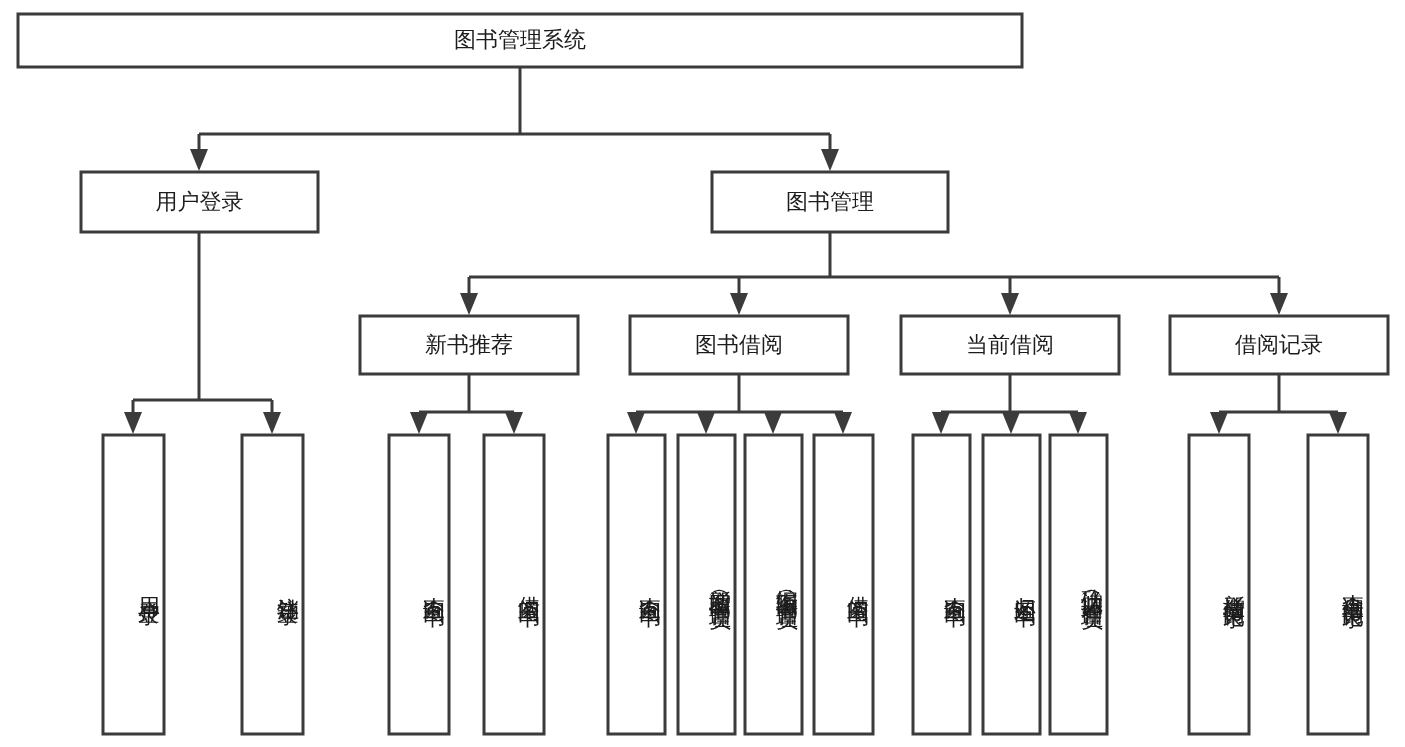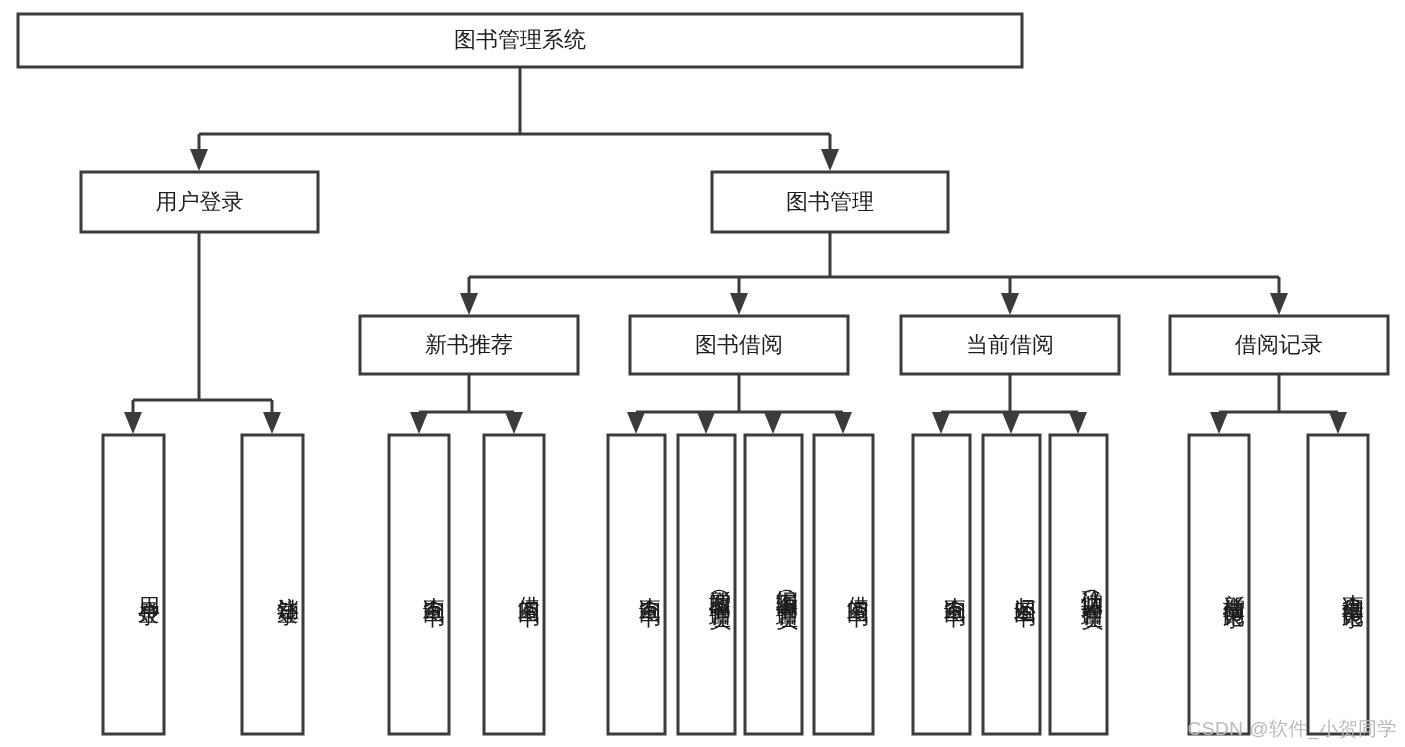--- a/index.html
+++ b/index.html
@@ -186,14 +186,13 @@
       <div class="leaf-label" style="left: 680px; top: 441px; width: 53px; height: 287px;">新增图书（管理员）</div>
       <div class="leaf-label" style="left: 747px; top: 441px; width: 53px; height: 287px;">编辑图书（管理员）</div>
       <div class="leaf-label" style="left: 816px; top: 441px; width: 55px; height: 287px;">借阅图书</div>
       <div class="leaf-label" style="left: 915px; top: 441px; width: 53px; height: 287px;">查询图书</div>
       <div class="leaf-label" style="left: 985px; top: 441px; width: 53px; height: 287px;">归还图书</div>
       <div class="leaf-label" style="left: 1052px; top: 441px; width: 53px; height: 287px;">确认归还（管理员）</div>
       <div class="leaf-label" style="left: 1191px; top: 441px; width: 56px; height: 287px;">新增借阅记录</div>
       <div class="leaf-label" style="left: 1310px; top: 441px; width: 56px; height: 287px;">查询借阅记录</div>
     </div>
 
-  <div class="watermark">CSDN @软件_小贺同学</div>
 </div>
 
 </body></html>

